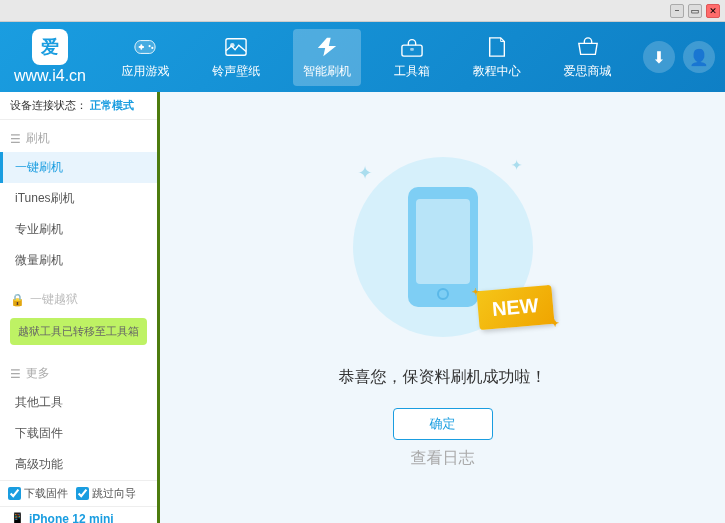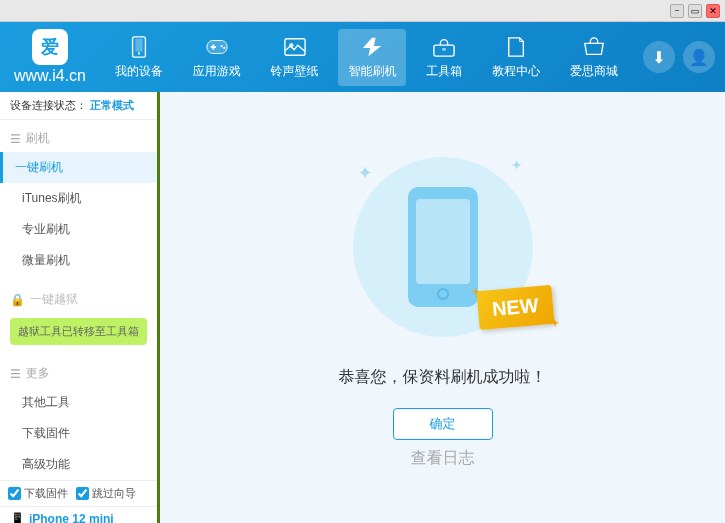--- a/index.html
+++ b/index.html
@@ -103,21 +103,21 @@
     }
     .status-label { color: #333; }
     .status-value { color: #1a9de0; font-weight: bold; }
     .sidebar-section-label {
       padding: 5px 10px;
       font-size: 12px;
       color: #aaa;
       display: flex; align-items: center; gap: 5px;
     }
     .sidebar-item {
-      padding: 7px 22px;
+      padding: 7px 15px;
       font-size: 12px;
       color: #555;
       cursor: pointer;
       display: flex; align-items: center; gap: 6px;
     }
     .sidebar-item.active {
       background: #e8f4fd;
       color: #1a9de0;
       border-left: 3px solid #1a9de0;
       padding-left: 12px;
@@ -299,30 +299,20 @@
   <div class="header">
     <div class="logo">
       <div class="logo-icon">
         <span style="color:#1a9de0; font-size:18px; font-weight:900;">爱</span>
       </div>
       <span class="logo-text">www.i4.cn</span>
     </div>
     <div class="nav-items">
       <div class="nav-item">
         <div class="nav-icon">
-          <svg width="22" height="22" viewBox="0 0 24 24" fill="white">
-              <rect x="5" y="1" width="14" height="22" rx="2" ry="2" stroke="white" stroke-width="1.5" fill="none"></rect>
-              <rect x="8" y="3" width="8" height="14" fill="white" opacity="0.3"></rect>
-              <circle cx="12" cy="19" r="1.2" fill="white"></circle>
-            </svg>
-        </div>
-        <span>我的设备</span>
-      </div>
-      <div class="nav-item">
-        <div class="nav-icon">
           <svg width="22" height="18" viewBox="0 0 24 18" fill="white">
               <path d="M17 2H7C4 2 1 5 1 9s3 7 6 7h10c3 0 6-3 6-7s-3-7-6-7z" stroke="white" stroke-width="1" fill="rgba(255,255,255,0.2)"></path>
               <rect x="5" y="8" width="6" height="2" rx="1" fill="white"></rect>
               <rect x="7" y="6" width="2" height="6" rx="1" fill="white"></rect>
               <circle cx="17" cy="8" r="1.2" fill="white"></circle>
               <circle cx="20" cy="10" r="1.2" fill="white"></circle>
             </svg>
         </div>
         <span>应用游戏</span>
       </div>

